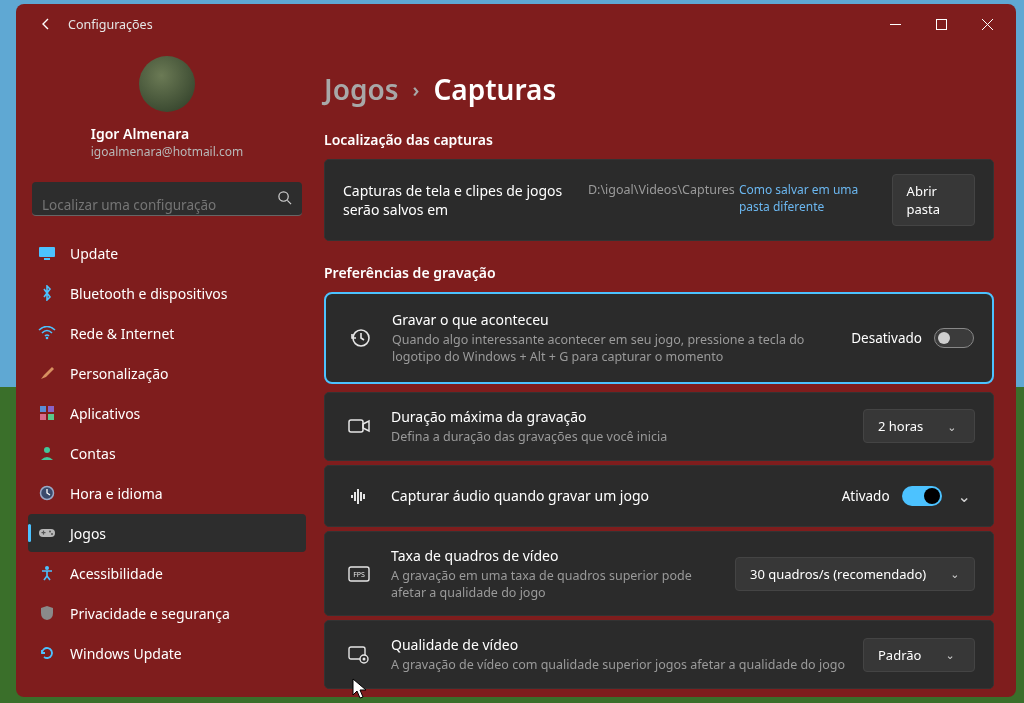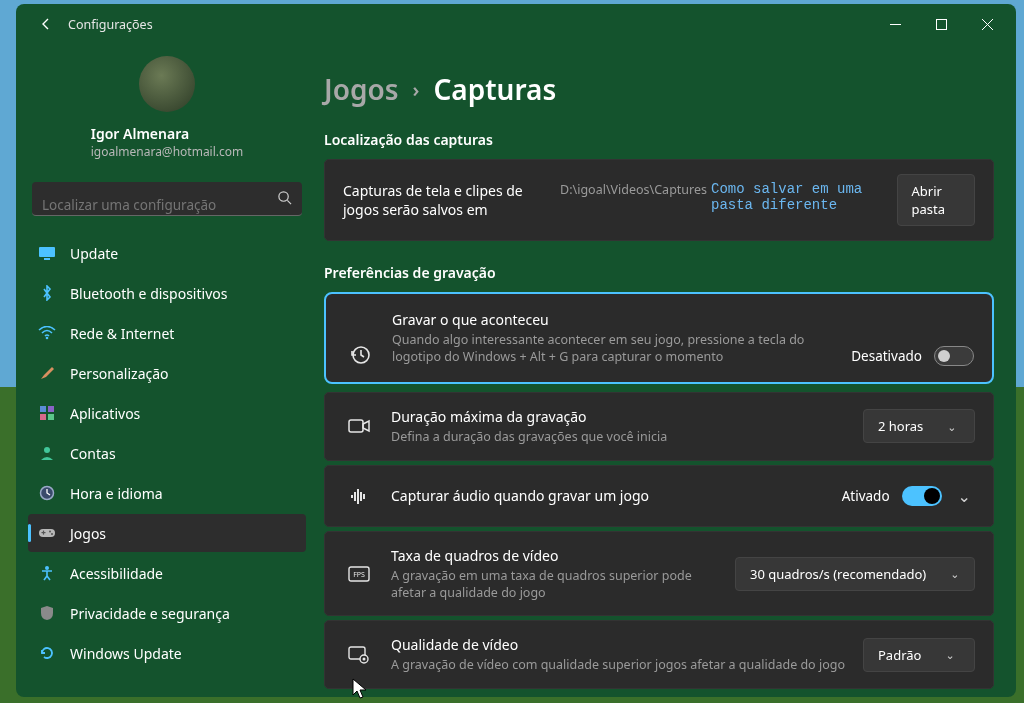--- a/index.html
+++ b/index.html
@@ -9,21 +9,21 @@
   overflow: hidden;
   background: linear-gradient(to bottom, #5fa8d3 0%, #5fa8d3 55%, #3a6f2a 55%, #3a6f2a 100%);
   position: relative;
 }
 .window {
   position: absolute;
   left: 16px;
   top: 4px;
   right: 8px;
   bottom: 6px;
-  background: #14532d;
+  background: #7f1d1d;
   border-radius: 8px;
   color: #fff;
   display: flex;
   flex-direction: column;
   overflow: hidden;
 }
 .titlebar {
   height: 40px;
   display: flex;
   align-items: center;
@@ -92,29 +92,29 @@
 .section-title { font-size: 14px; font-weight: 600; margin: 2px 0 10px 0; }
 
 .card, .row {
   background: #2b2b2b; border: 1px solid #333; border-radius: 5px;
   padding: 14px 18px; display: flex; align-items: center;
 }
 .card { margin-bottom: 22px; }
 .card-col { display: flex; gap: 4px; }
 .card-title { font-size: 14px; }
 .card-sub { font-size: 12.5px; color: #9a9a9a; }
-.card-link { font-size: 14px; color: #6bb7f0; cursor: pointer; font-family: Liberation Mono, monospace; }
+.card-link { font-size: 12px; color: #6bb7f0; cursor: pointer; }
 .btn {
   margin-left: auto; background: #373737; border: 1px solid #444; border-radius: 4px;
   padding: 7px 14px; font-size: 13px; color: #fff; cursor: pointer;
 }
 
 .row { margin-bottom: 4px; gap: 16px; min-height: 62px; }
 .row.highlight {
-  border: 2px solid #4cc2ff; border-radius: 8px; padding: 16px 18px; margin-bottom: 8px; align-items: flex-end;
+  border: 2px solid #4cc2ff; border-radius: 8px; padding: 16px 18px; margin-bottom: 8px;
 }
 .row-ic { width: 32px; color: #e6e6e6; flex-shrink: 0; display: flex; align-items: center; justify-content: center; }
 .row-text { flex: 1; display: flex; flex-direction: column; gap: 3px; }
 .row-title { font-size: 14px; }
 .row-sub { font-size: 12.5px; color: #9a9a9a; line-height: 1.35; }
 .row-right { display: flex; align-items: center; gap: 12px; }
 .state-label { font-size: 13.5px; color: #fff; }
 
 .toggle {
   width: 40px; height: 20px; border-radius: 10px; position: relative; cursor: pointer;

